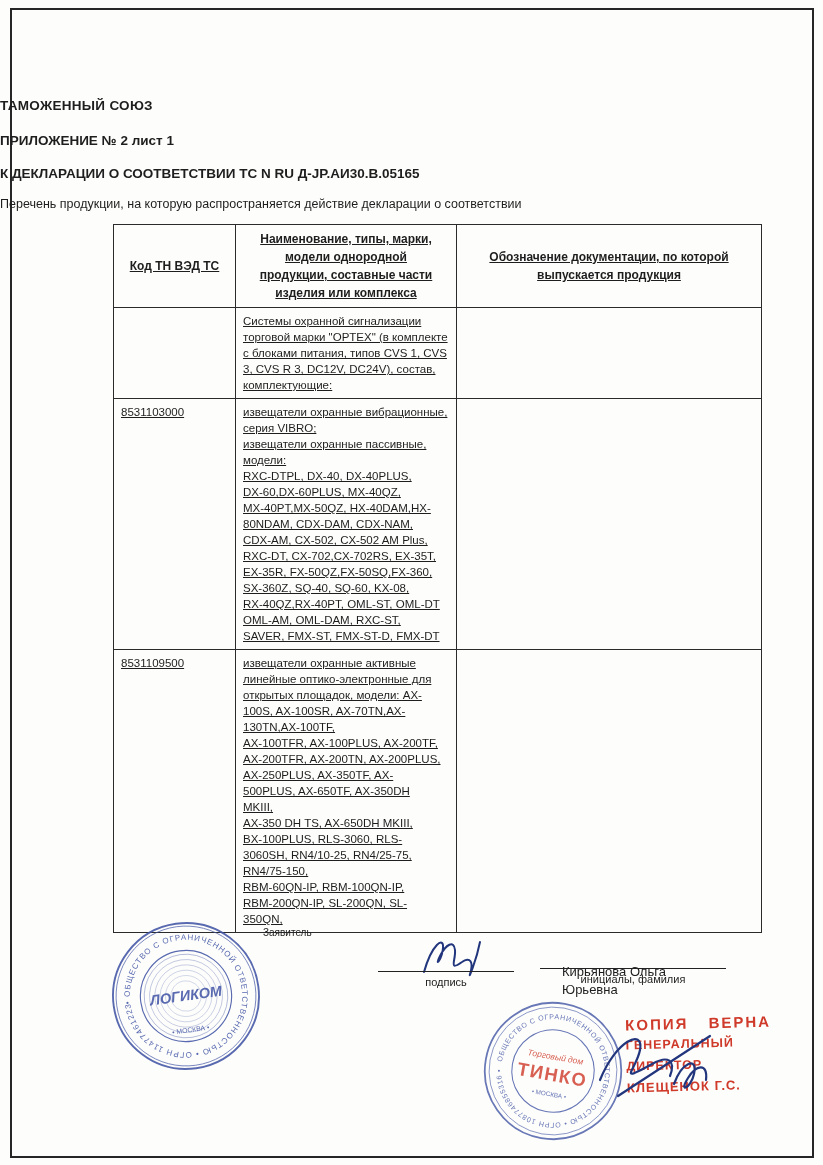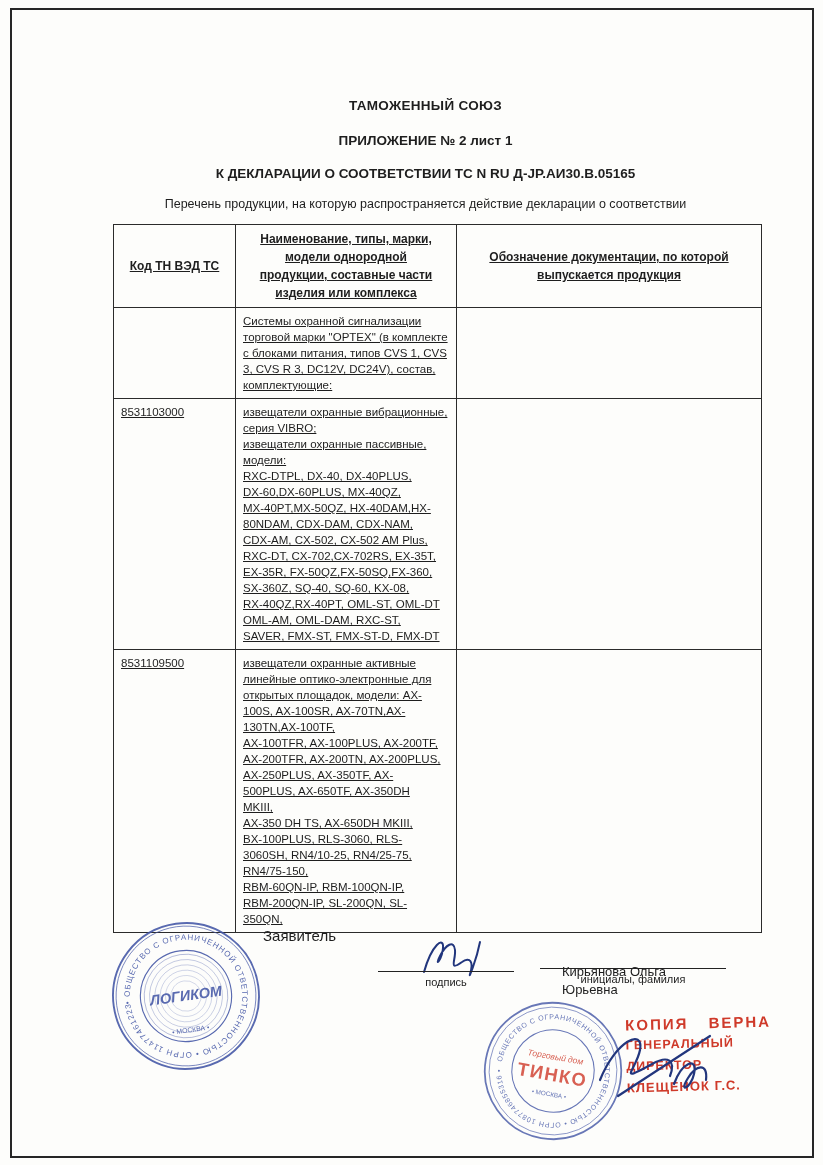--- a/index.html
+++ b/index.html
@@ -5,41 +5,41 @@
   * { margin:0; padding:0; box-sizing:border-box; }
   body { background:#e8e8e6; font-family:"Liberation Sans", sans-serif; }
   .page {
     position:relative; width:823px; height:1165px; margin:0 auto;
     background:#fdfdfb; color:#1e1e1e; overflow:hidden;
   }
   .scan-frame {
     position:absolute; left:10px; top:8px; right:9px; bottom:7px;
     border:2px solid #262626; pointer-events:none;
   }
-  .titles { position:absolute; left:0; width:100%; text-align:center;padding-left:28px; }
+  .titles { position:absolute; left:0; width:100%; text-align:left; }
   .t1 { top:98px;  font-size:13.5px; font-weight:bold; letter-spacing:.3px; }
   .t2 { top:133px; font-size:13.5px; font-weight:bold; }
   .t3 { top:166px; font-size:13.5px; font-weight:bold; }
   .t4 { top:197px; font-size:12.5px; font-weight:normal; }
 
   table.products {
     position:absolute; left:113px; top:224px; width:648px;
     border-collapse:collapse; table-layout:fixed;
   }
   table.products td, table.products th {
     border:1.5px solid #2b2b2b; vertical-align:top; padding:5px 7px;
     font-size:11.5px; line-height:16px; font-weight:normal; text-align:left;text-decoration:underline;
   }
   col.c1 { width:122px; } col.c2 { width:221px; } col.c3 { width:305px; }
   tr.head th { font-weight:bold; font-size:12px; text-align:center; vertical-align:middle; line-height:18px; }
   td.code { vertical-align:middle; padding-left:8px; font-size:11.5px; }
   .preline { white-space:pre-line; }
 
   .footer-el { position:absolute; }
-  .applicant { left:263px; top:927px; font-size:15px; }
+  .applicant { left:263px; top:927px; font-size:10px; }
   .sig-line   { left:378px; top:971px; width:136px; border-top:1.5px solid #222; }
   .sig-label  { left:378px; top:976px; width:136px; text-align:center; font-size:11px; }
   .fio        { left:562px; top:925px; width:180px; font-size:13px; line-height:18px; white-space:pre-line;margin-top:38px; }
   .fio-line   { left:540px; top:968px; width:186px; border-top:1.5px solid #222; }
   .fio-label  { left:540px; top:973px; width:186px; text-align:center; font-size:11px; }
 
   .seal { opacity:.88; }
   .seal1 { left:110px; top:920px; width:152px; height:152px; transform:rotate(-8deg); }
   .seal2 { left:482px; top:1000px; width:142px; height:142px; transform:rotate(10deg); opacity:.8; }
 

